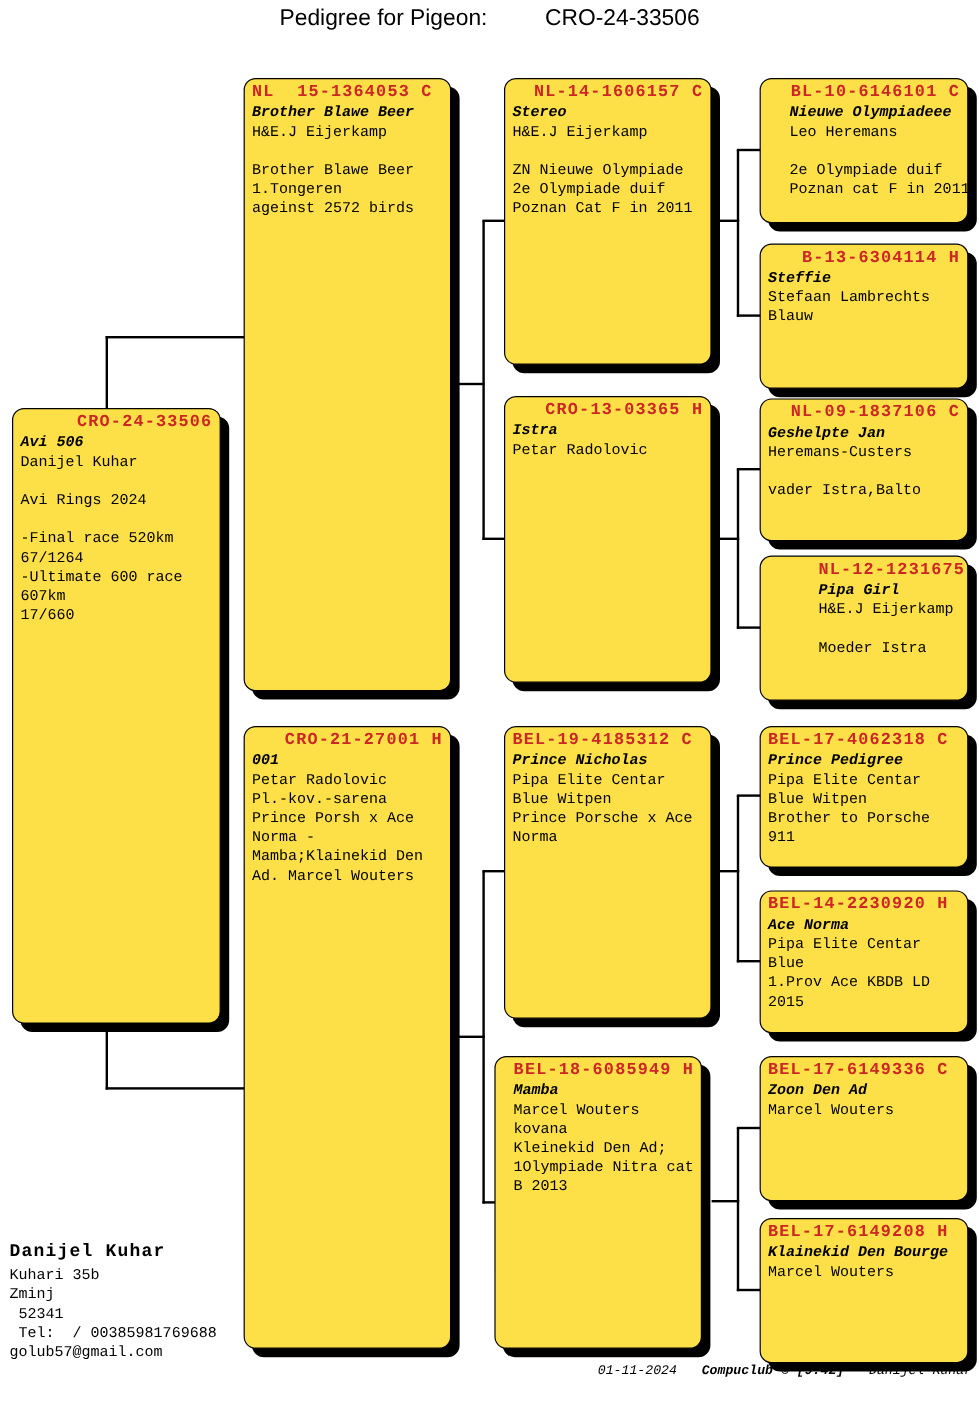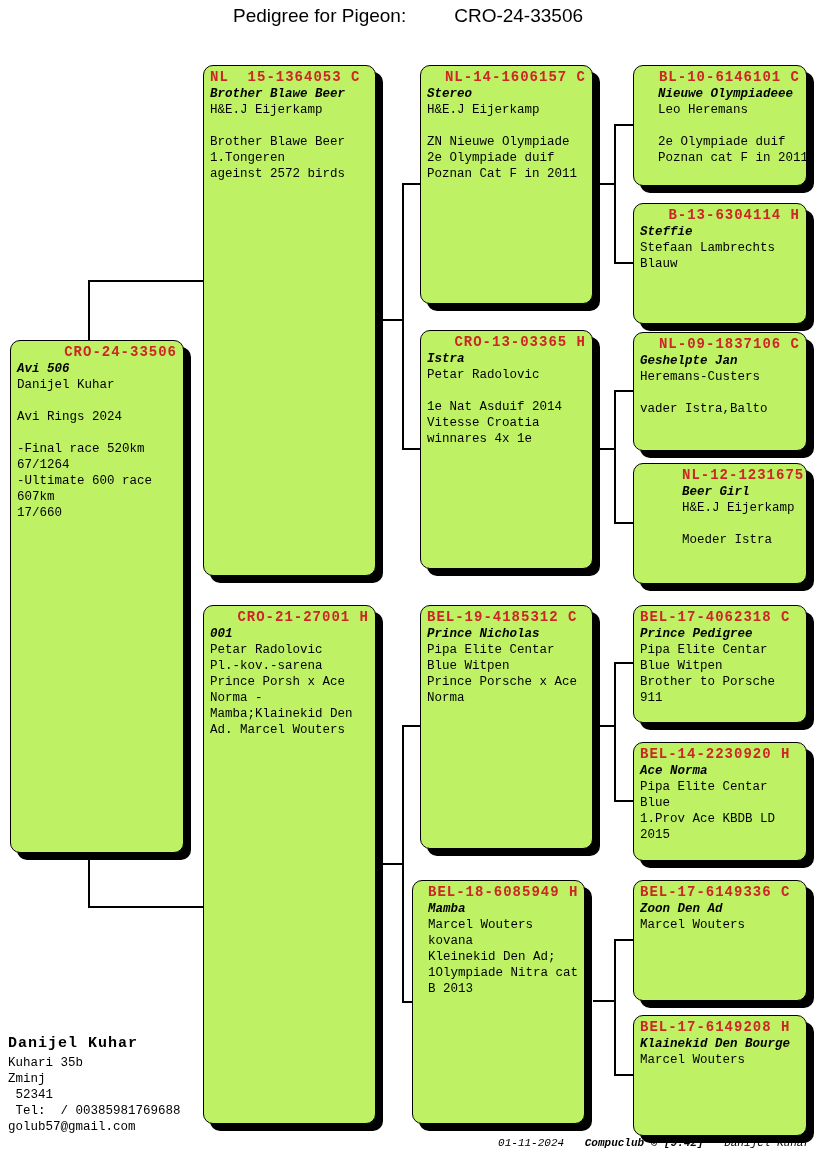--- a/index.html
+++ b/index.html
@@ -5,21 +5,21 @@
   html,body{margin:0;padding:0;background:#fff;}
   #page{position:relative;width:816px;height:1172px;background:#fff;overflow:hidden;
         font-family:"Liberation Mono",monospace;color:#000;}
   
   #header{position:absolute;top:5px;left:0;width:100%;text-align:center;
           font-family:"Liberation Sans",sans-serif;font-size:19px;}
   #header .hlabel{margin-right:48px;}
   
   .cline{position:absolute;background:#000;}
   
-  .box{position:absolute;background:#bef264;border:1.5px solid #000;border-radius:10px;
+  .box{position:absolute;background:#fde047;border:1.5px solid #000;border-radius:10px;
        box-shadow:7px 7px 0 #000;padding:3px 6px;box-sizing:border-box;}
   .ring{font-weight:bold;font-size:14px;letter-spacing:1px;color:var(--ring-red,#cc2626);
         text-align:right;white-space:pre;line-height:17px;}
   .ring-left .ring{text-align:left;}
   .pname{font-style:italic;font-weight:bold;font-size:12.5px;line-height:16px;white-space:pre;}
   .powner{font-weight:normal;font-size:12.5px;line-height:16px;white-space:pre;}
   .pbody{font-size:12.5px;line-height:16px;white-space:pre;}
   
   .b-subject{left:10px; top:340px; width:174px;height:513px;}
   .b-sire   {left:203px;top:65px;  width:173px;height:511px;}
@@ -127,24 +127,20 @@
     <div class="pbody">
 ZN Nieuwe Olympiade
 2e Olympiade duif
 Poznan Cat F in 2011</div>
   </div>
 
   <div class="box b-fm">
     <div class="ring">CRO-13-03365 H</div>
     <div class="pname">Istra</div>
     <div class="powner">Petar Radolovic</div>
-    <div class="pbody">
-1e Nat Asduif 2014
-Vitesse Croatia
-winnares 4x 1e</div>
   </div>
 
   <div class="box b-mf ring-left">
     <div class="ring">BEL-19-4185312 C</div>
     <div class="pname">Prince Nicholas</div>
     <div class="powner">Pipa Elite Centar</div>
     <div class="pbody">Blue Witpen
 Prince Porsche x Ace
 Norma</div>
   </div>
@@ -178,21 +174,21 @@
   <div class="box b-fmf">
     <div class="ring">NL-09-1837106 C</div>
     <div class="pname">Geshelpte Jan</div>
     <div class="powner">Heremans-Custers</div>
     <div class="pbody">
 vader Istra,Balto</div>
   </div>
 
   <div class="box b-fmm">
     <div class="ring">NL-12-1231675</div>
-    <div class="pname">Beer Girl</div>
+    <div class="pname">Pipa Girl</div>
     <div class="powner">H&amp;E.J Eijerkamp</div>
     <div class="pbody">
 Moeder Istra</div>
   </div>
 
   <div class="box b-mff ring-left">
     <div class="ring">BEL-17-4062318 C</div>
     <div class="pname">Prince Pedigree</div>
     <div class="powner">Pipa Elite Centar</div>
     <div class="pbody">Blue Witpen

